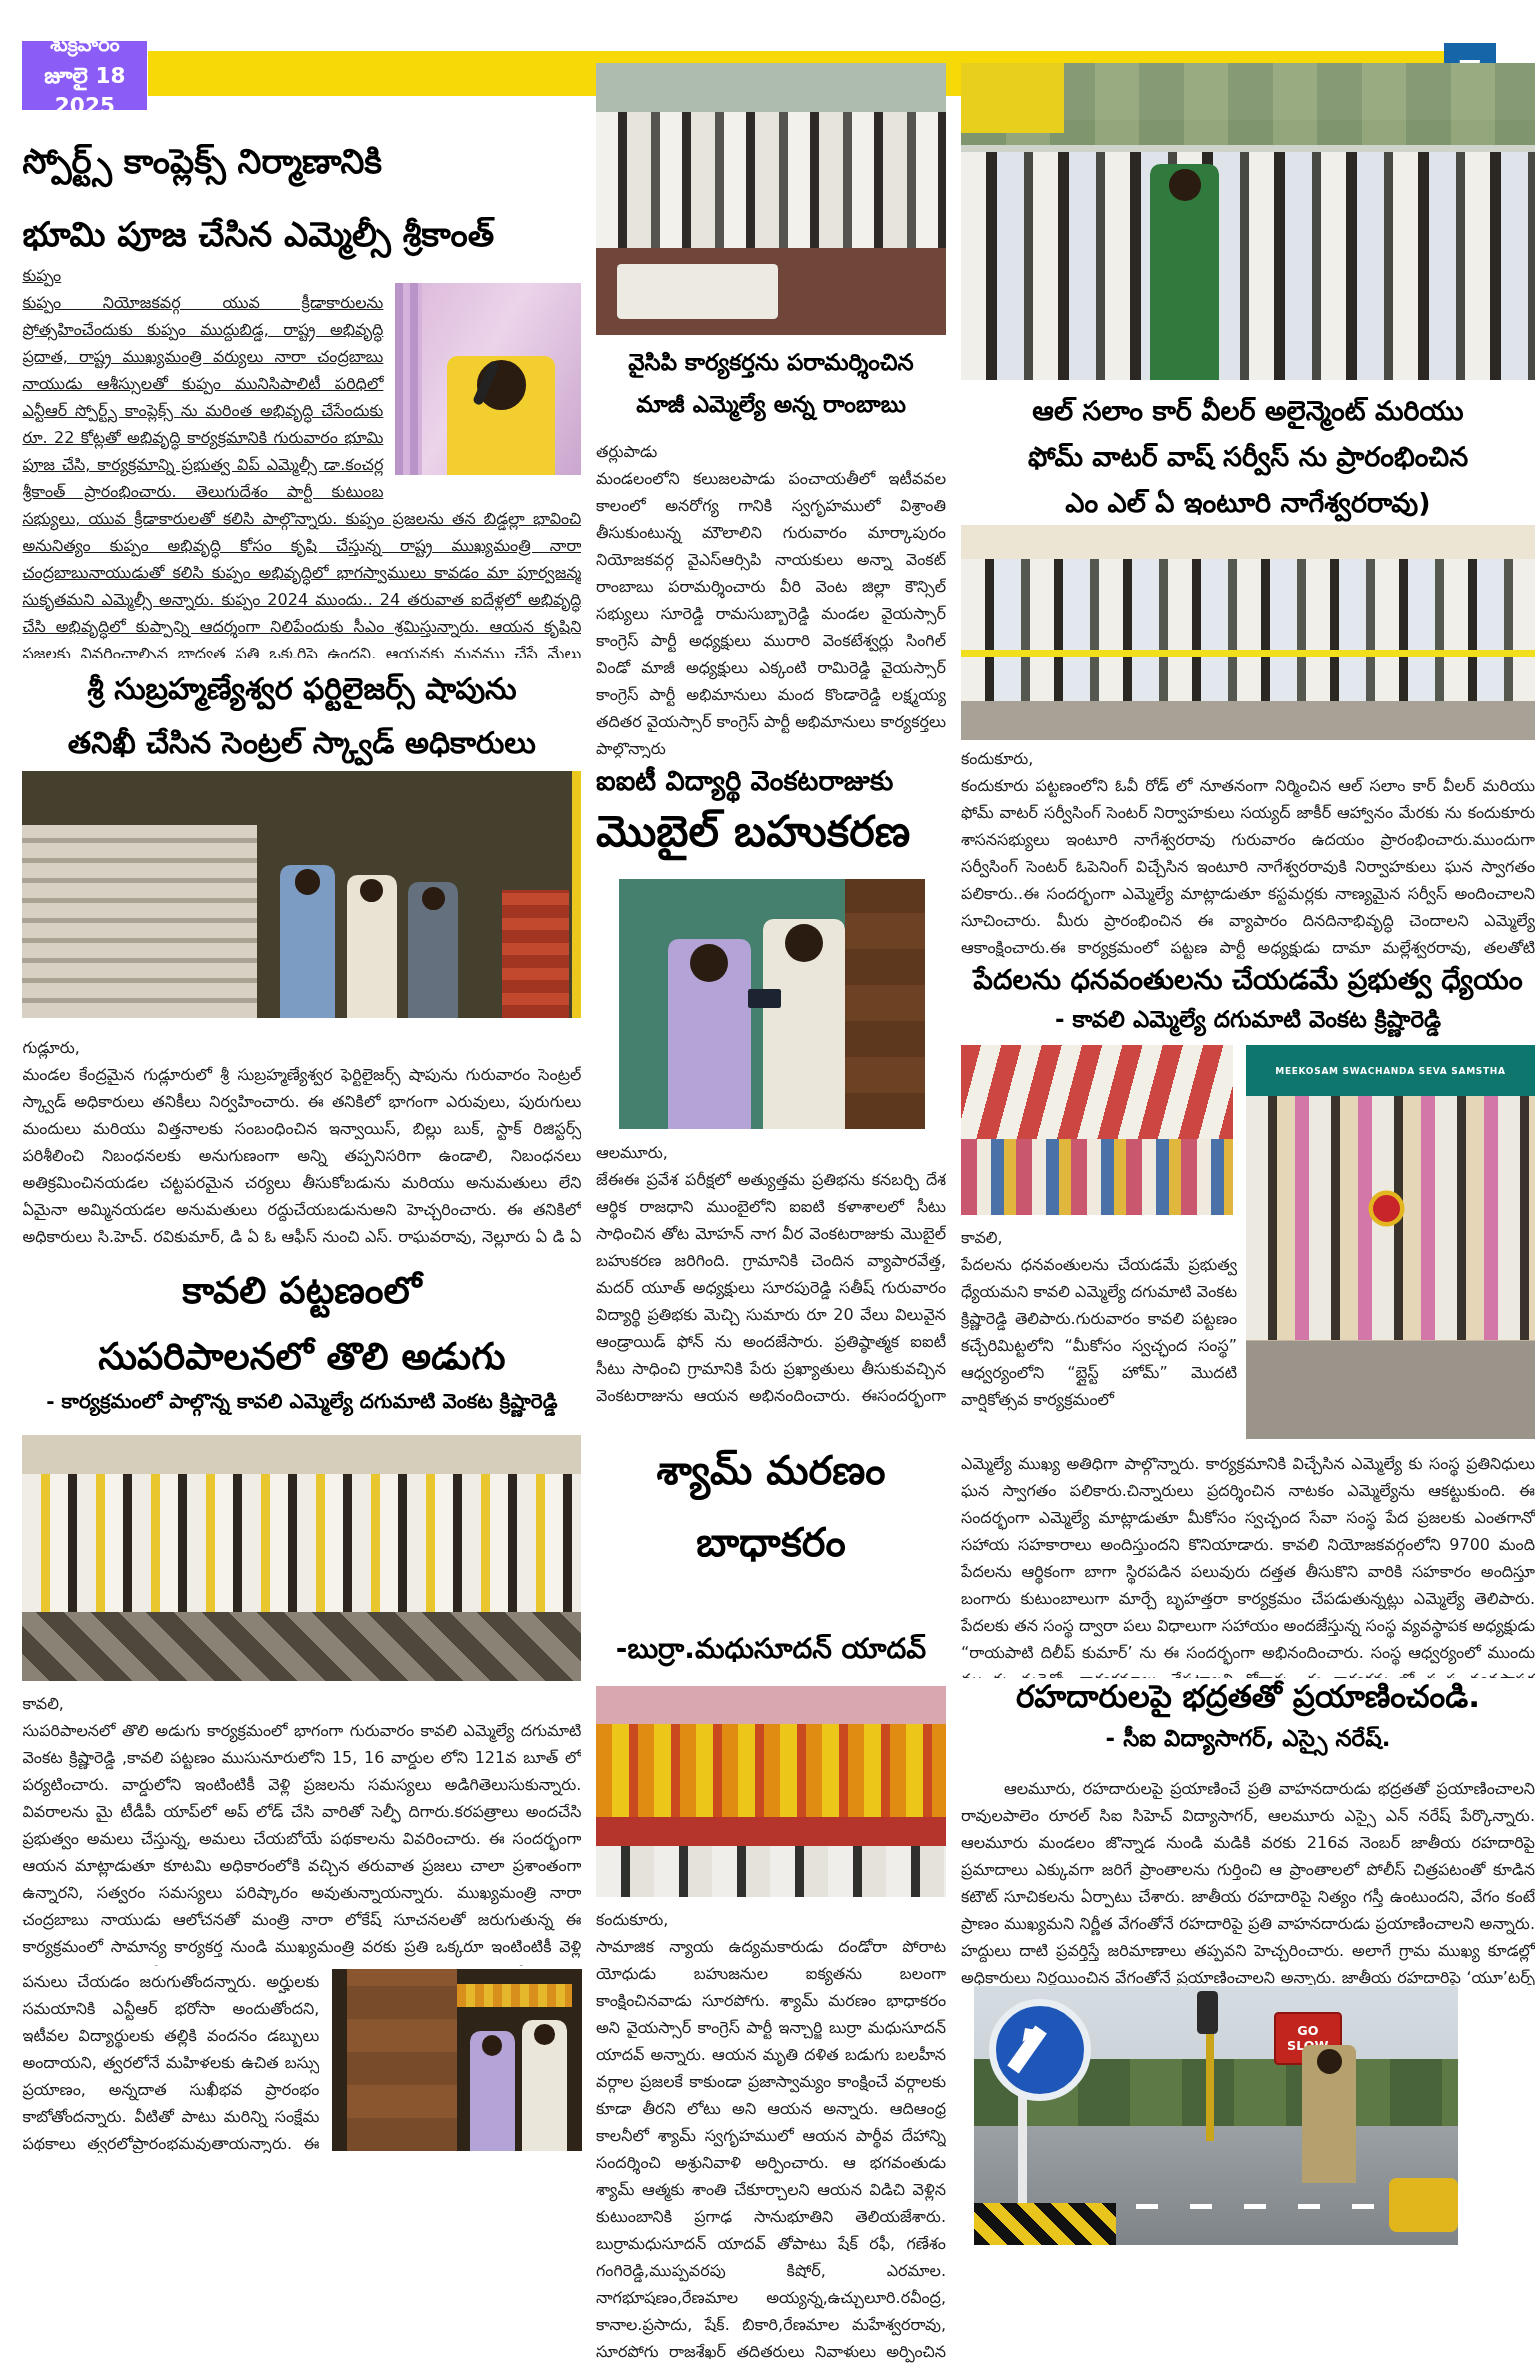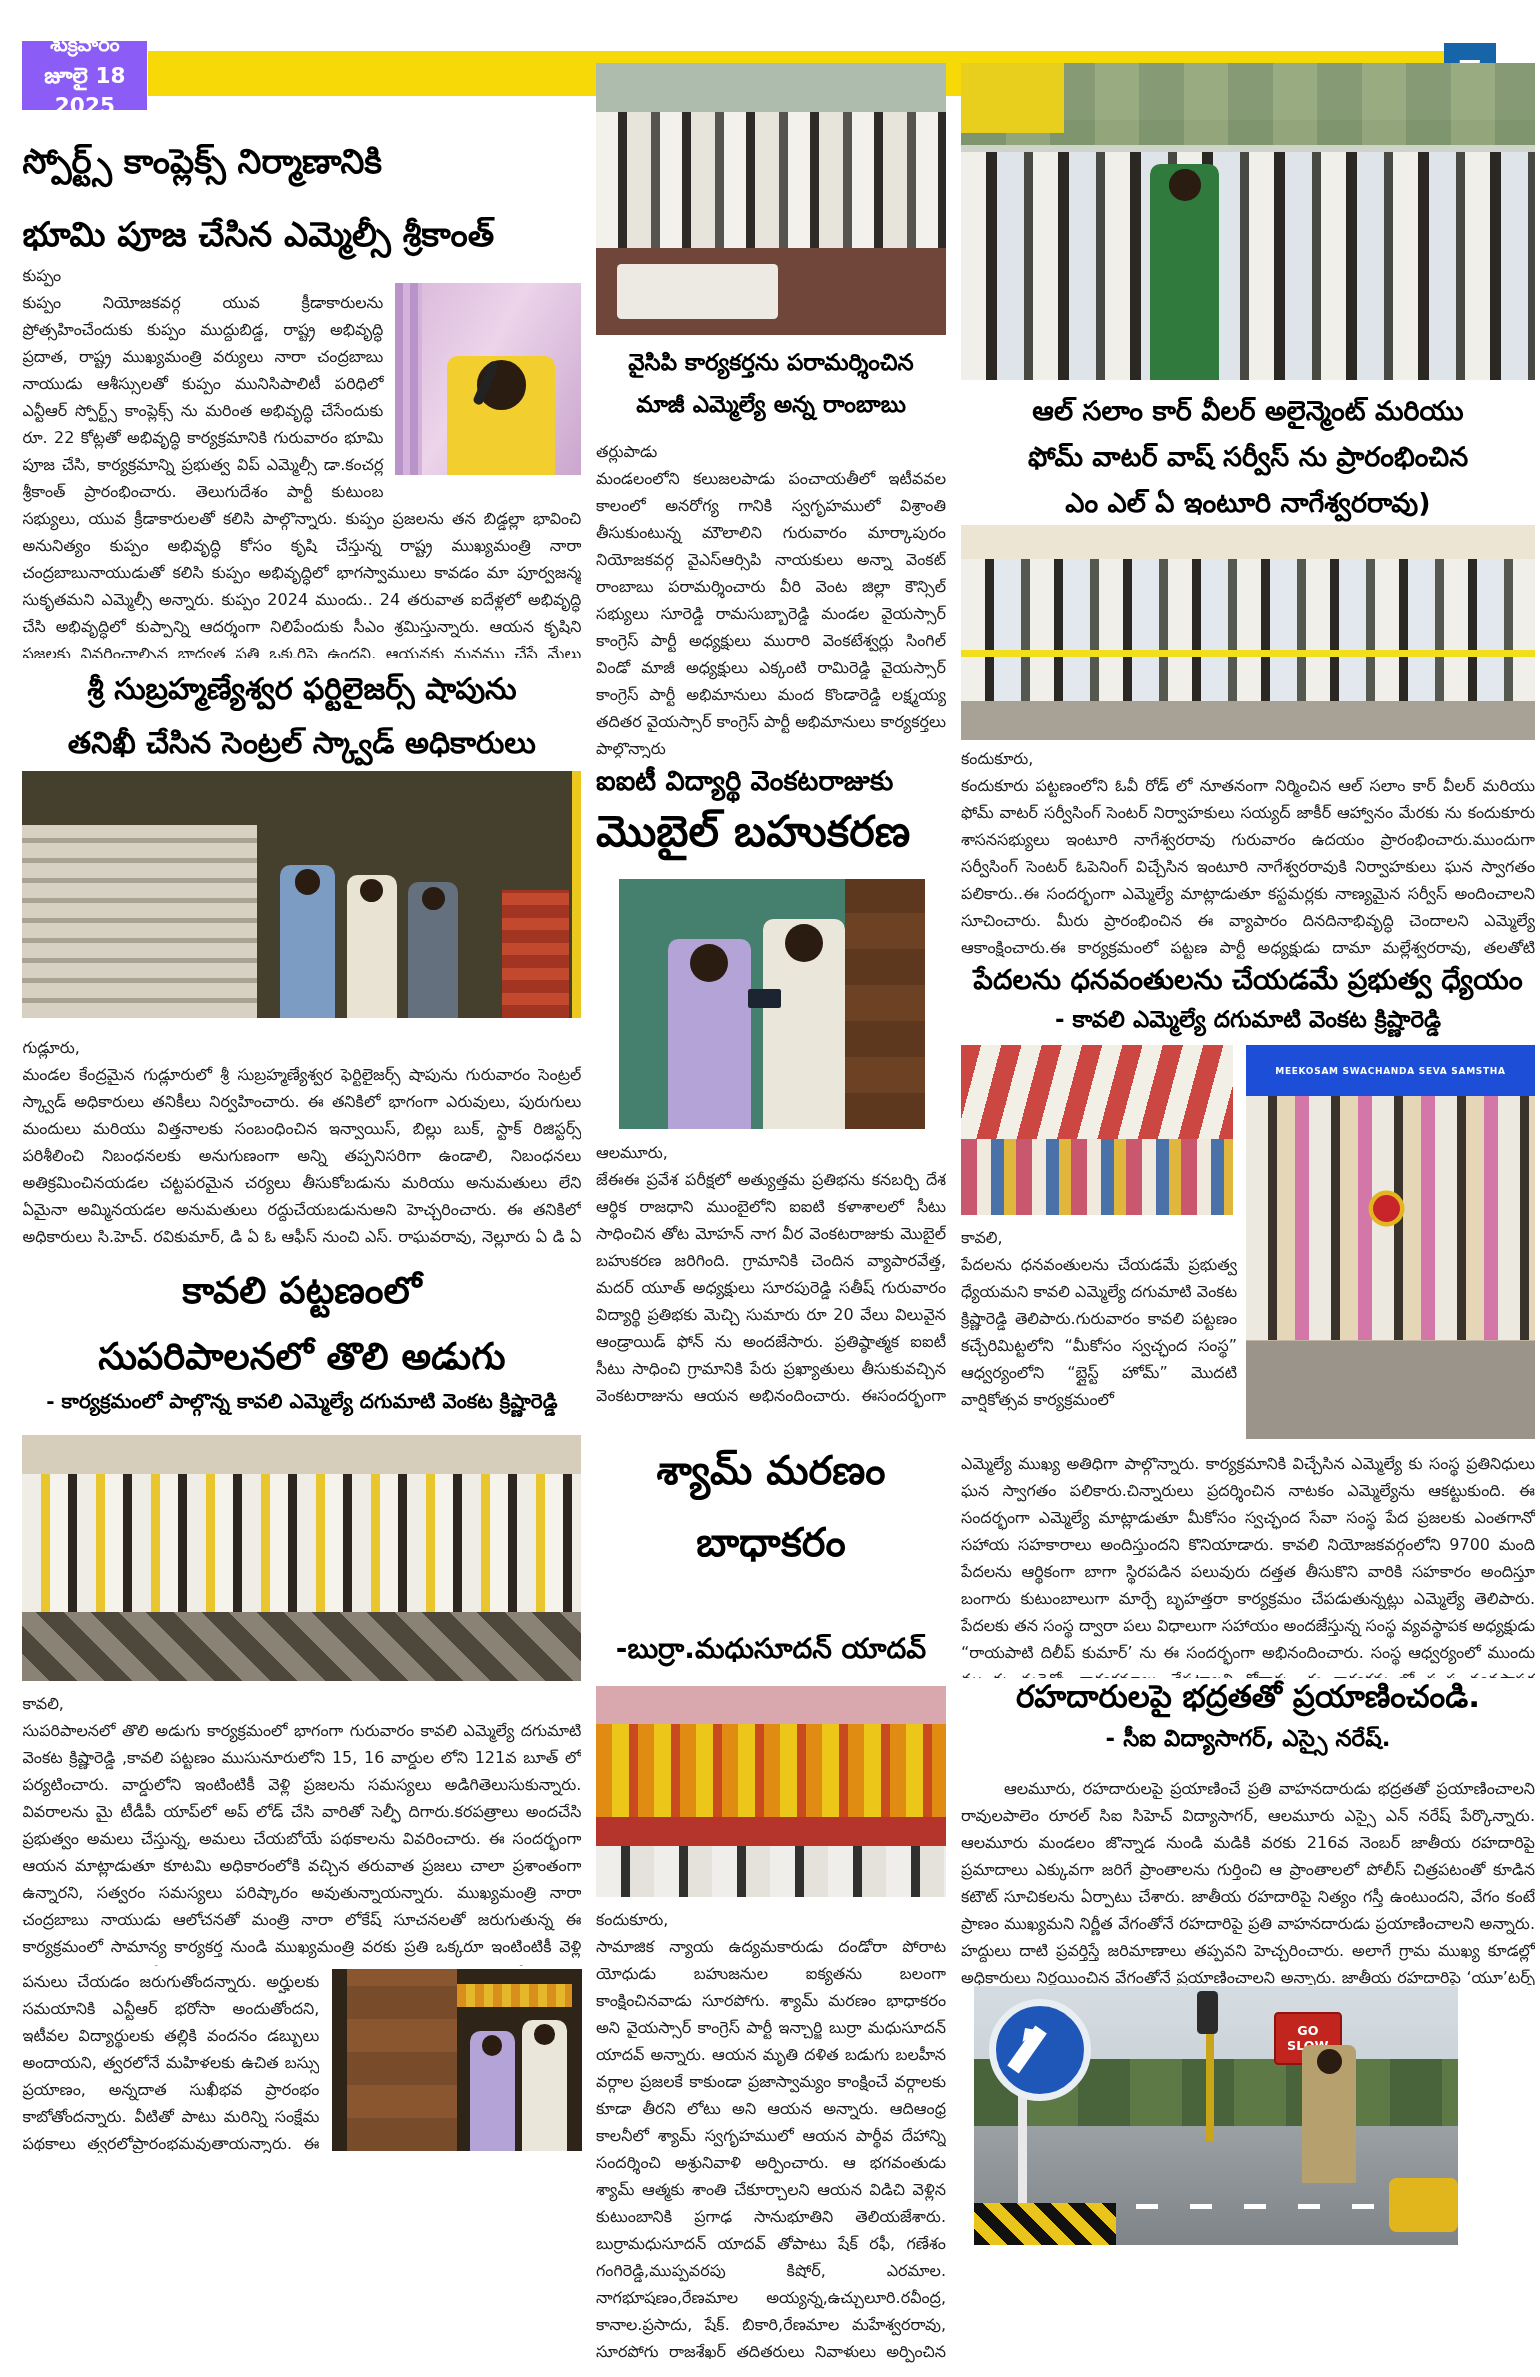--- a/index.html
+++ b/index.html
@@ -18,21 +18,21 @@
   .page-box{background:#1565a8;color:#fff;font-size:43px;font-weight:400;display:flex;align-items:center;justify-content:center;}
   
   .ph{position:absolute;overflow:hidden;background:#9a9a92;}
   .layer{position:absolute;left:0;right:0;}
   .person{position:absolute;bottom:0;border-radius:10.4px 10.4px 0 0;}
   .person::before{content:"";display:block;width:46%;padding-top:46%;border-radius:50%;background:#2a1c10;margin:4.5px auto 1.5px;}
   .sign-blue{position:absolute;border-radius:50%;background:#1f57b8;border:7.5px solid #e9eef3;}
   .sign-blue::before{content:"";position:absolute;left:28%;top:22%;width:16%;height:56%;background:#fff;transform:rotate(35deg);}
   .sign-blue::after{content:"";position:absolute;left:22%;top:14%;border:10.4px solid transparent;border-bottom-color:#fff;transform:rotate(-35deg);}
   .go-slow{position:absolute;background:#c1251d;color:#fff;font-weight:700;font-size:12.7px;line-height:1.2;display:flex;align-items:center;justify-content:center;text-align:center;border-radius:4.5px;border:2.2px solid #8e140f;}
-  .banner-green{position:absolute;left:0;right:0;top:0;background:#1d4ed8;color:#fff;font-weight:700;font-size:9px;display:flex;align-items:center;justify-content:center;letter-spacing:0.7px;}
+  .banner-green{position:absolute;left:0;right:0;top:0;background:#0f766e;color:#fff;font-weight:700;font-size:9px;display:flex;align-items:center;justify-content:center;letter-spacing:0.7px;}
   .float-ph{float:right;margin:21px 0 7.5px 12px;position:relative;overflow:hidden;}
 </style>
 </head>
 <body>
 
 <div class="page">
 
   <div class="abs date-box" style="left:22.4px;top:41px;width:125px;height:69px;">
     <span class="l1">శుక్రవారం</span>
     <span class="l2">జూలై 18 2025</span>
@@ -40,21 +40,21 @@
   <div class="abs yellow-bar" style="left:148px;top:51px;width:1296px;height:45px;"></div>
   <div class="abs page-box" style="left:1444px;top:43px;width:52px;height:66px;">
     <span>7</span>
   </div>
 
   <div class="abs hl" style="left:22.4px;top:125px;width:566px;font-size:34px;line-height:73px;">
     <span>స్పోర్ట్స్ కాంప్లెక్స్ నిర్మాణానికి</span><br>
     <span>భూమి పూజ చేసిన ఎమ్మెల్సీ శ్రీకాంత్</span>
   </div>
 
-  <div class="abs body-text" style="left:22.4px;top:262px;width:559px;height:396px;">
+  <div class="abs body-text" style="left:22.4px;top:262px;width:559px;height:396px;text-decoration:underline;">
     <div class="float-ph ph" style="position:relative;float:right;width:186px;height:192px;">
       <div class="layer" style="top:0;bottom:0;background:linear-gradient(120deg,#d9b6d9,#ecd4ea 45%,#caa6ce);"></div>
       <div class="abs" style="left:0;top:0;width:27px;height:100%;background:repeating-linear-gradient(90deg,#b894c8 0 7.5px,#d4b2dc 7.5px 15px);"></div>
       <div class="person" style="left:28%;width:58%;height:62%;background:#f2cf2e;"></div>
       <div class="abs" style="left:46%;top:40%;width:9.7px;height:46px;background:#222;transform:rotate(24deg);border-radius:4.5px;"></div>
     </div>
     <span class="dateline">కుప్పం</span>
     <span>కుప్పం నియోజకవర్గ యువ క్రీడాకారులను ప్రోత్సహించేందుకు కుప్పం ముద్దుబిడ్డ, రాష్ట్ర అభివృద్ధి ప్రదాత, రాష్ట్ర ముఖ్యమంత్రి వర్యులు నారా చంద్రబాబు నాయుడు ఆశీస్సులతో కుప్పం మునిసిపాలిటీ పరిధిలో ఎన్టీఆర్ స్పోర్ట్స్ కాంప్లెక్స్ ను మరింత అభివృద్ధి చేసేందుకు రూ. 22 కోట్లతో అభివృద్ధి కార్యక్రమానికి గురువారం భూమి పూజ చేసి, కార్యక్రమాన్ని ప్రభుత్వ విప్ ఎమ్మెల్సీ డా.కంచర్ల శ్రీకాంత్ ప్రారంభించారు. తెలుగుదేశం పార్టీ కుటుంబ సభ్యులు, యువ క్రీడాకారులతో కలిసి పాల్గొన్నారు. కుప్పం ప్రజలను తన బిడ్డల్లా భావించి అనునిత్యం కుప్పం అభివృద్ధి కోసం కృషి చేస్తున్న రాష్ట్ర ముఖ్యమంత్రి నారా చంద్రబాబునాయుడుతో కలిసి కుప్పం అభివృద్ధిలో భాగస్వాములు కావడం మా పూర్వజన్మ సుకృతమని ఎమ్మెల్సీ అన్నారు. కుప్పం 2024 ముందు.. 24 తరువాత ఐదేళ్లలో అభివృద్ధి చేసి అభివృద్ధిలో కుప్పాన్ని ఆదర్శంగా నిలిపేందుకు సీఎం శ్రమిస్తున్నారు. ఆయన కృషిని ప్రజలకు వివరించాల్సిన బాధ్యత ప్రతి ఒక్కరిపై ఉందని, ఆయనకు మనము చేసే మేలు ఇంతకంటే ఏముంటుందని అన్నారు.</span>
   </div>
 

